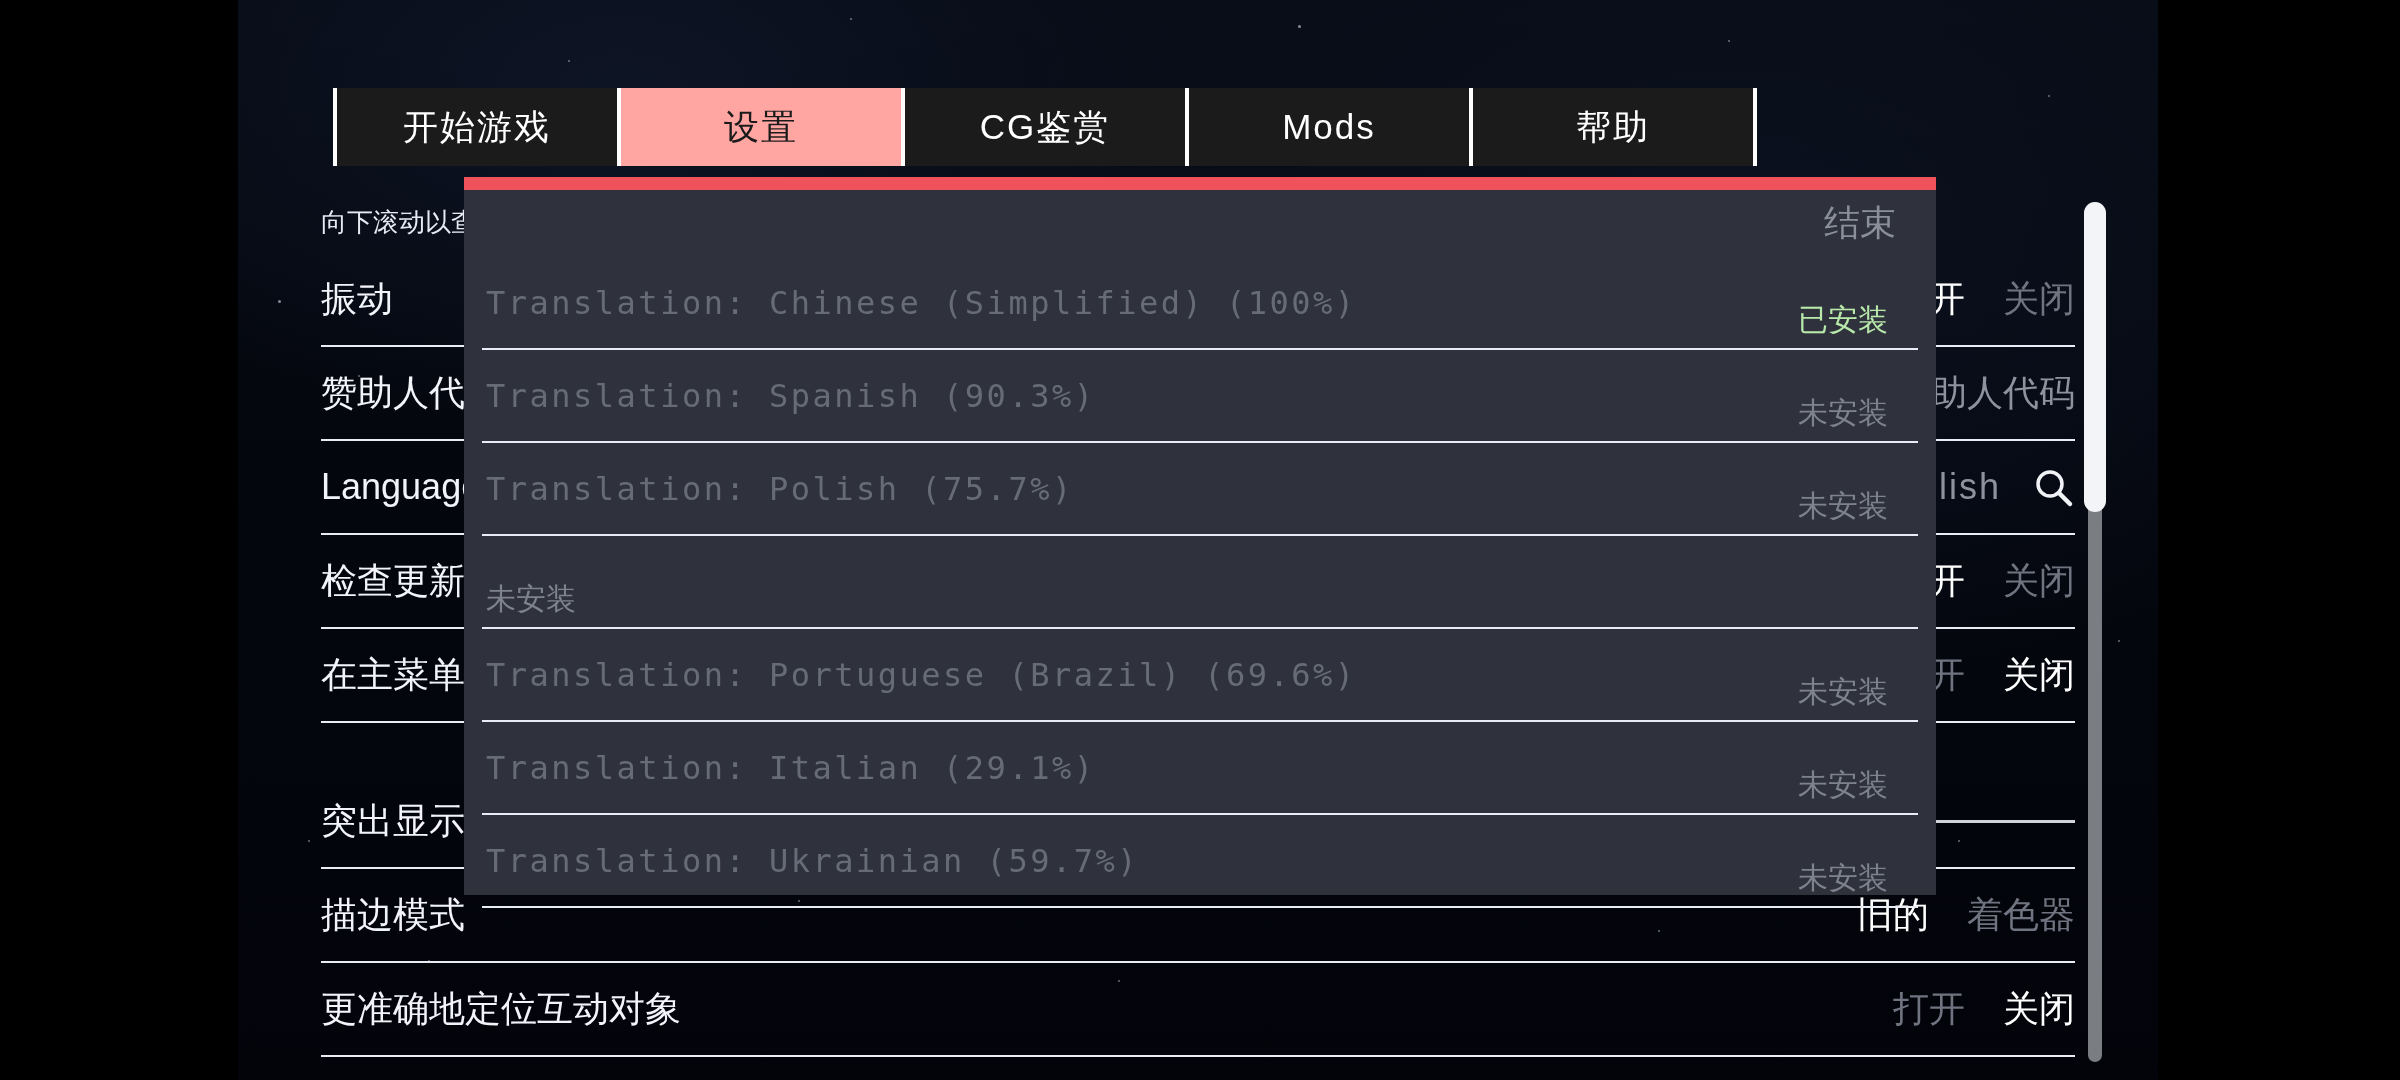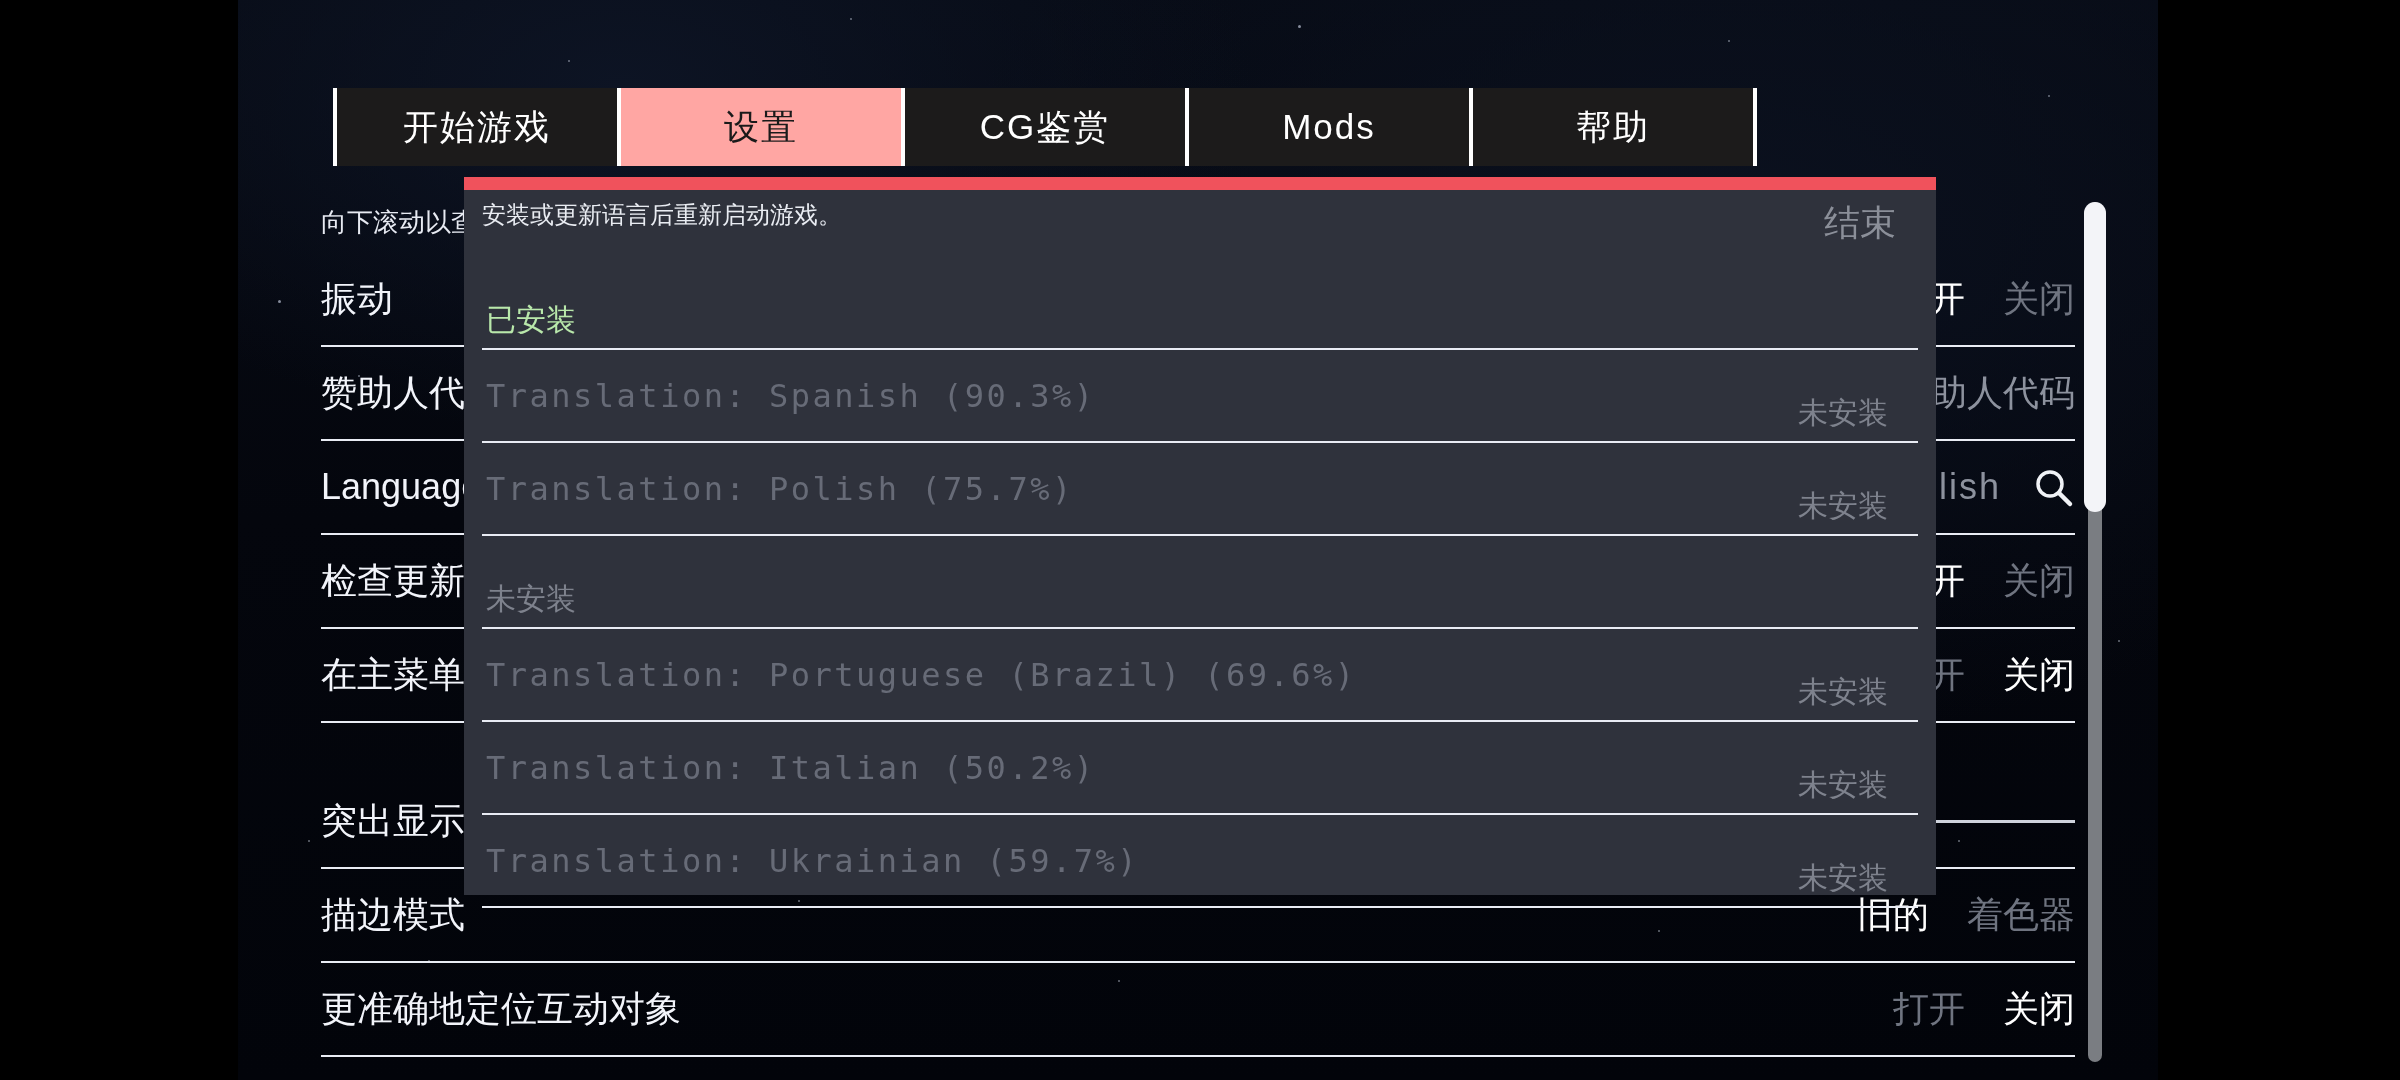--- a/index.html
+++ b/index.html
@@ -382,43 +382,43 @@
         </div>
       </div>
 
     <div id="scrollbar">
       <div id="scroll-track"></div>
       <div id="scroll-thumb" style="height: 36%; top: 0%;"></div>
     </div>
 
     <div id="modal">
       <div id="modal-topbar"></div>
-      <div id="modal-note">安装或更新语言后重新启动游戏。</div>
       <div id="modal-close">结束</div>
       <div id="modal-list">
           <div class="trow">
+            <div class="tname">Translation: Chinese (Simplified) (100%)</div>
             <div class="tstatus installed">已安装</div>
           </div>
           <div class="trow">
             <div class="tname">Translation: Spanish (90.3%)</div>
             <div class="tstatus">未安装</div>
           </div>
           <div class="trow">
             <div class="tname">Translation: Polish (75.7%)</div>
             <div class="tstatus">未安装</div>
           </div>
           <div class="trow">
             <div class="tstatus">未安装</div>
           </div>
           <div class="trow">
             <div class="tname">Translation: Portuguese (Brazil) (69.6%)</div>
             <div class="tstatus">未安装</div>
           </div>
           <div class="trow">
-            <div class="tname">Translation: Italian (50.2%)</div>
+            <div class="tname">Translation: Italian (29.1%)</div>
             <div class="tstatus">未安装</div>
           </div>
           <div class="trow">
             <div class="tname">Translation: Ukrainian (59.7%)</div>
             <div class="tstatus">未安装</div>
           </div>
         </div>
     </div>
   </div>
 

